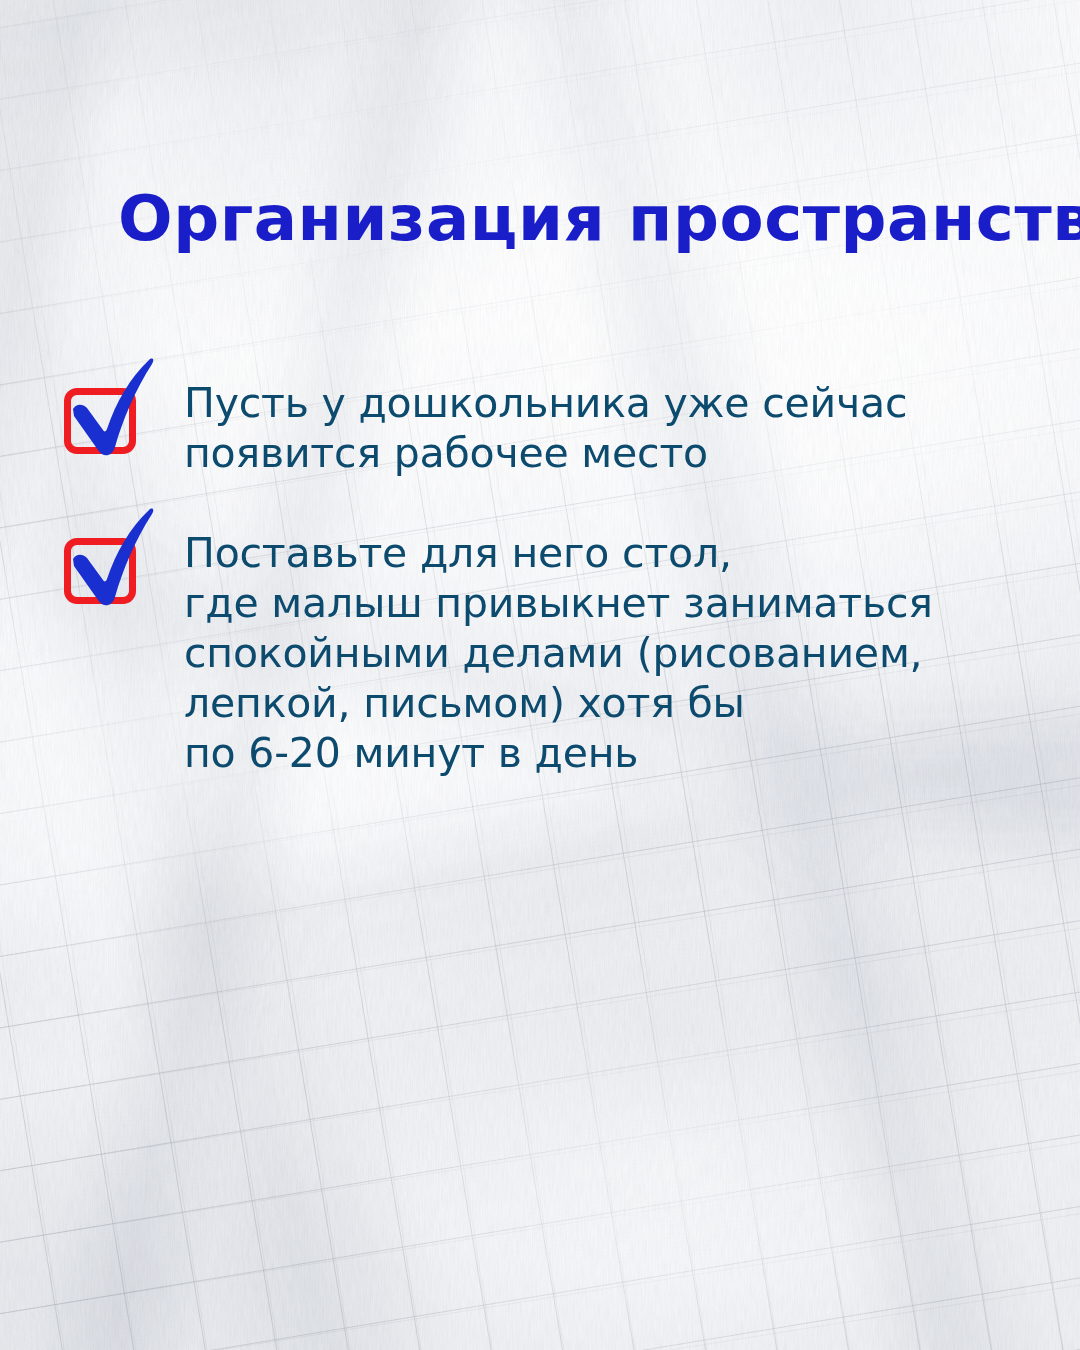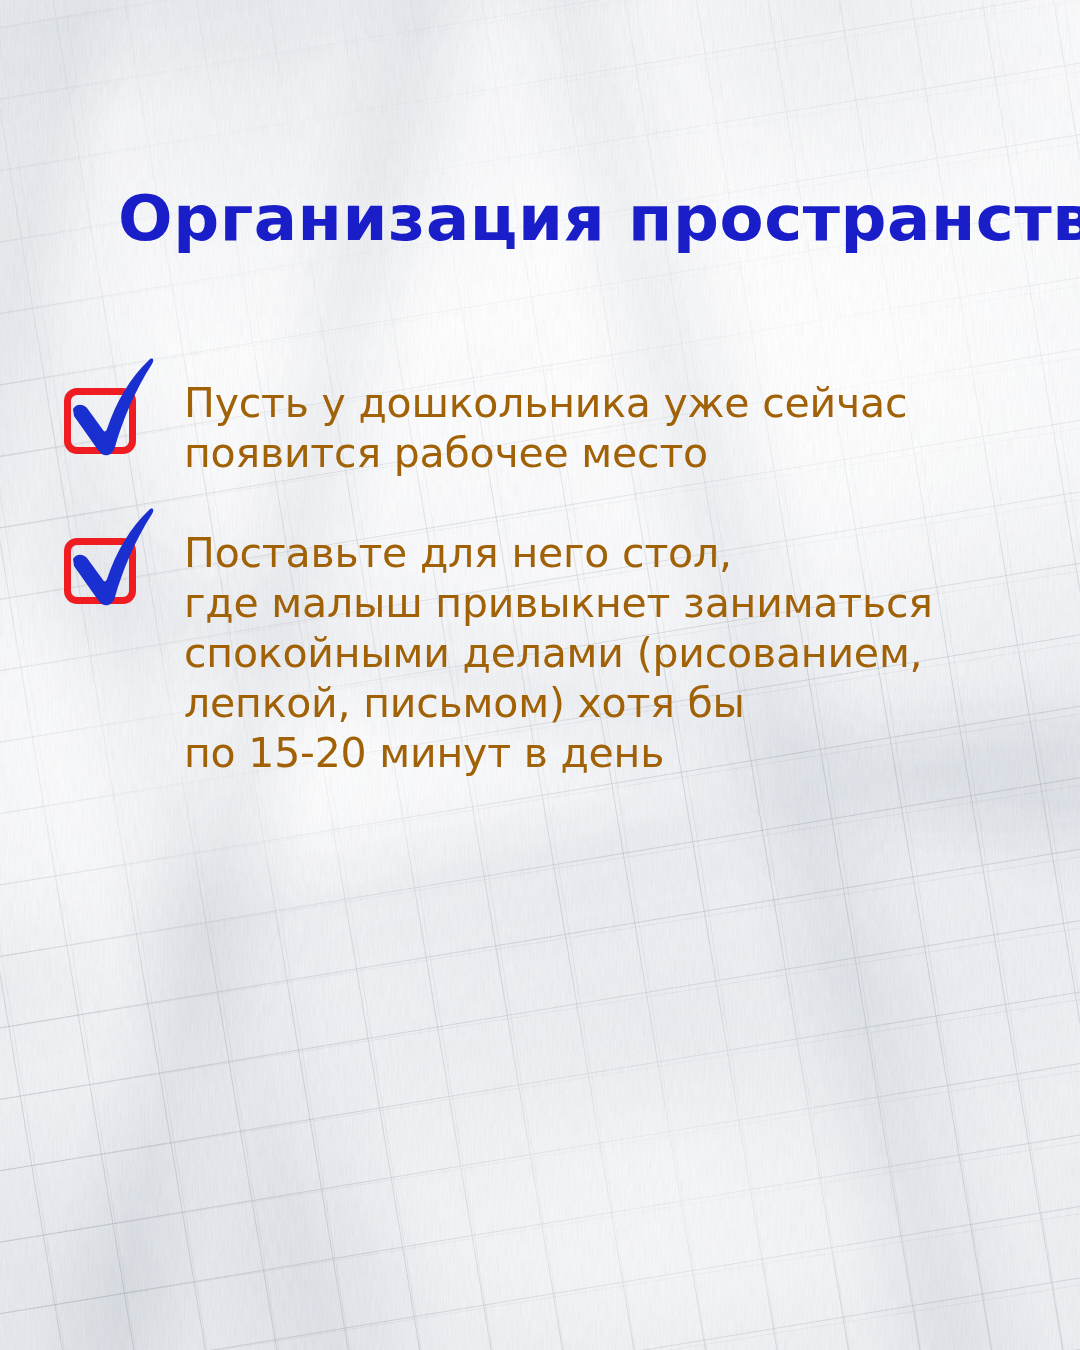--- a/index.html
+++ b/index.html
@@ -157,21 +157,21 @@
 
   .item-text {
     position: absolute;
     left: 184px;
     top: 28px;
     width: 800px;
     font-family: "DejaVu Sans", sans-serif;
     font-weight: 400;
     font-size: 41px;
     line-height: 50px;
-    color: #a16207;
+    color: #0c4a6e;
     letter-spacing: -0.2px;
     white-space: pre-line;
   }
 </style>
 </head>
 <body>
 
 <div id="canvas">
 
   <div class="paper-base"></div>
@@ -223,18 +223,18 @@
           <svg class="check-tick" viewBox="0 0 110 120" xmlns="http://www.w3.org/2000/svg">
             <path d="M17,59 C20,54 26,53 31,58 L47,80 C48,82 50,82 51,79
                      C60,52 74,28 93,10 C96,7 99,9 96,14
                      C79,40 66,72 59,97 C56,107 47,108 42,100 L18,66 Z" fill="#1a2fd0"></path>
           </svg>
         </div>
         <div class="item-text">Поставьте для него стол,
 где малыш привыкнет заниматься
 спокойными делами (рисованием,
 лепкой, письмом) хотя бы
-по 15-20 минут в день</div>
+по 6-20 минут в день</div>
       </div>
 
     </div>
   </div>
 </div>
 
 </body></html>

